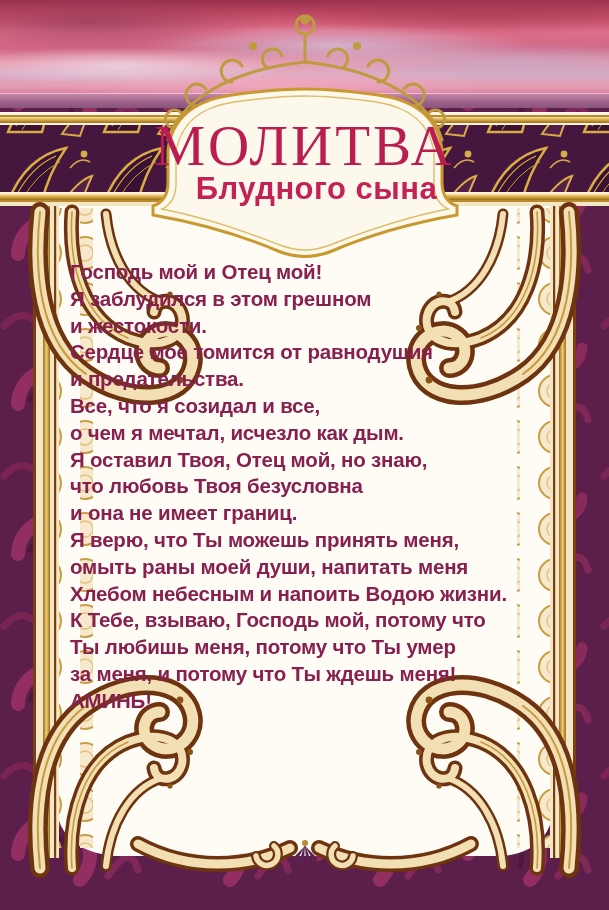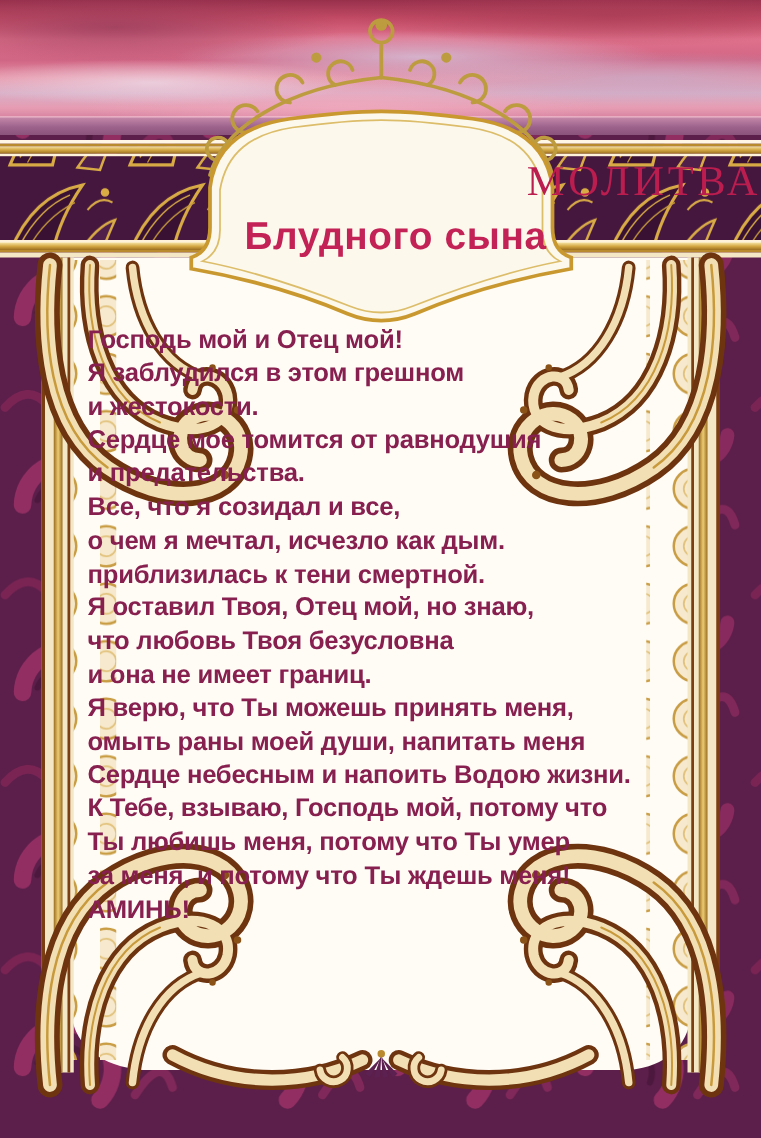--- a/index.html
+++ b/index.html
@@ -21,23 +21,23 @@
       linear-gradient(180deg,#97304c 0%,#c24a64 12%,#e0718c 26%,#d06584 40%,#e795a9 52%,#d8aec6 62%,#e69cb2 72%,#cf7498 82%,#a75f88 92%,#8d4a74 100%);
   }
   .sea{
     position:absolute;left:0;top:94px;width:609px;height:26px;
     background:linear-gradient(180deg,#c487a8 0%,#9c628c 30%,#7f4a70 70%,#8a5579 100%);
     box-shadow:0 -1px 0 rgba(255,230,235,.55);
   }
   svg.deco{position:absolute;left:0;top:0;}
   
   .title{
-    position:absolute;left:0;top:121px;width:609px;text-align:right;
+    position:absolute;left:0;top:121px;width:609px;text-align:center;
     font-family:"Liberation Serif","DejaVu Serif",serif;
-    font-size:34px;line-height:50px;font-weight:500;letter-spacing:3px;
+    font-size:57px;line-height:50px;font-weight:500;letter-spacing:3px;
     color:#bb1d4f;
   }
   .subtitle{
     position:absolute;left:12px;top:172px;width:609px;text-align:center;
     font-weight:bold;font-size:31px;line-height:34px;letter-spacing:.5px;
     color:#c32256;
   }
   .prayer{
     position:absolute;left:70px;top:259px;width:469px;
     color:#87204f;font-weight:bold;font-size:20.5px;line-height:26.8px;
@@ -195,24 +195,23 @@
 <div class="subtitle">Блудного сына</div>
 
 <div class="prayer">
   <div>Господь мой и Отец мой!</div>
   <div>Я заблудился в этом грешном</div>
   <div>и жестокости.</div>
   <div>Сердце мое томится от равнодушия</div>
   <div>и предательства.</div>
   <div>Все, что я созидал и все,</div>
   <div>о чем я мечтал, исчезло как дым.</div>
-  <div>приблизилась к тени смертной.</div>
   <div>Я оставил Твоя, Отец мой, но знаю,</div>
   <div>что любовь Твоя безусловна</div>
   <div>и она не имеет границ.</div>
   <div>Я верю, что Ты можешь принять меня,</div>
   <div>омыть раны моей души, напитать меня</div>
-  <div>Сердце небесным и напоить Водою жизни.</div>
+  <div>Хлебом небесным и напоить Водою жизни.</div>
   <div>К Тебе, взываю, Господь мой, потому что</div>
   <div>Ты любишь меня, потому что Ты умер</div>
   <div>за меня, и потому что Ты ждешь меня!</div>
   <div>АМИНЬ!</div>
 </div>
 
 </body></html>

